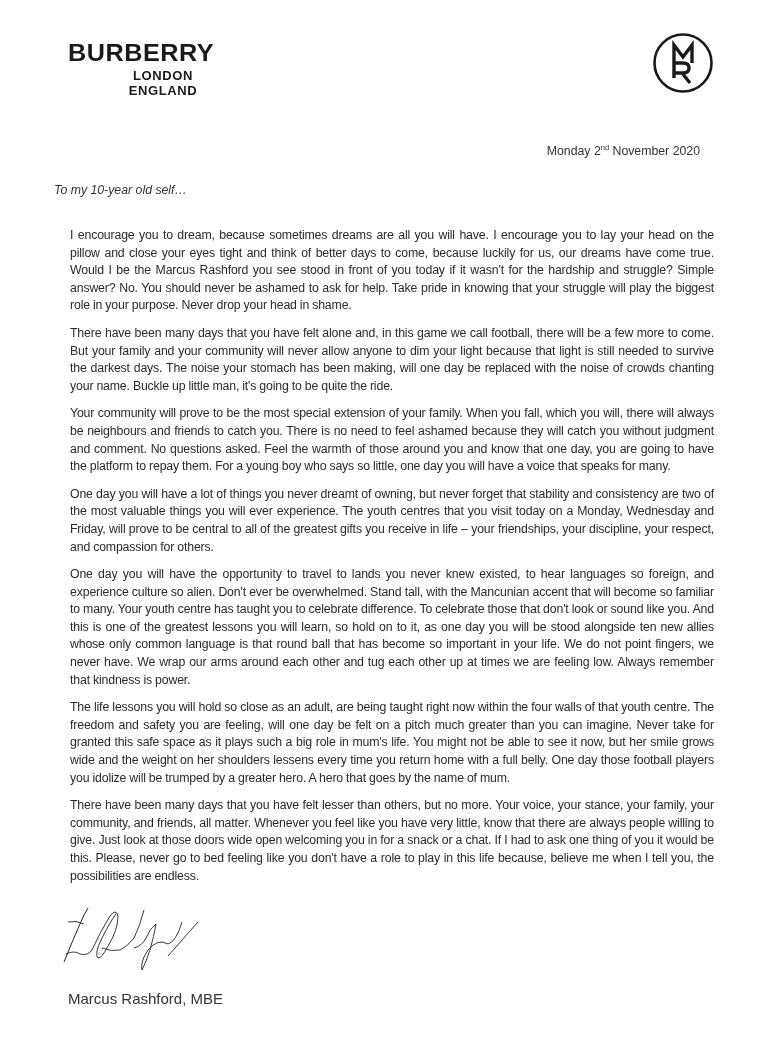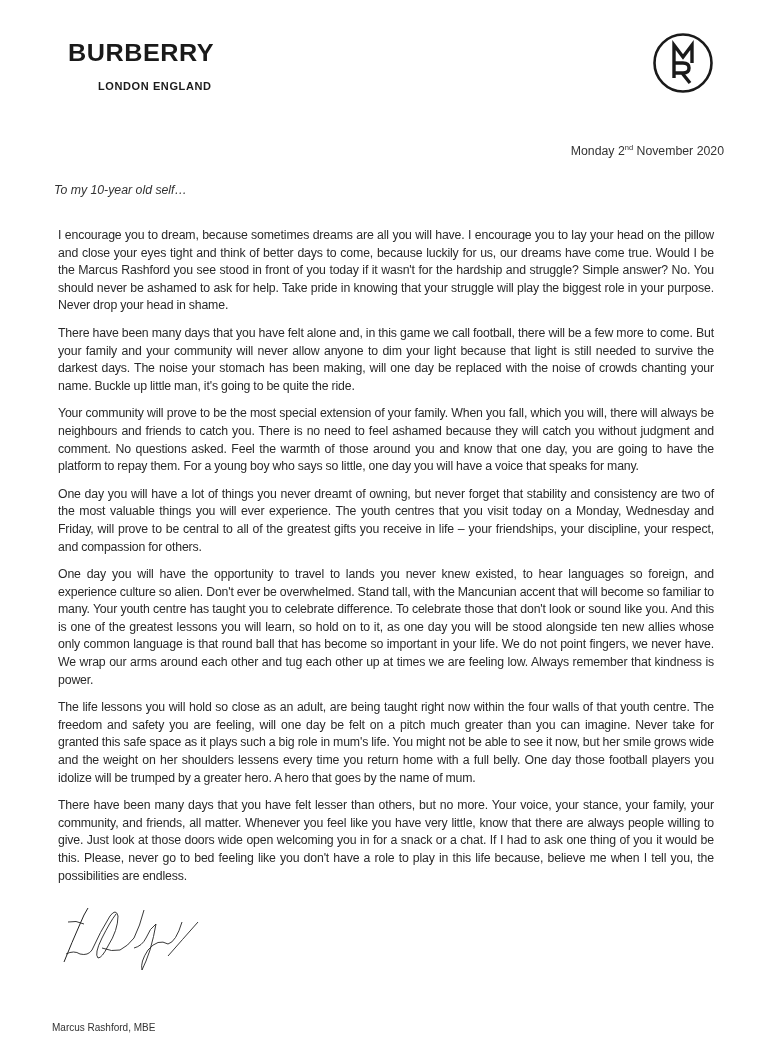--- a/index.html
+++ b/index.html
@@ -29,37 +29,37 @@
       letter-spacing: 0.5px;
       color: #1a1a1a;
       line-height: 26px;
       transform: scaleX(1.05);
       transform-origin: left center;
       text-align: left;
     }
     .brand-sub {
       font-family: "Liberation Sans", sans-serif;
       font-weight: bold;
-      font-size: 11px;
+      font-size: 13px;
       letter-spacing: 0.6px;
       color: #1a1a1a;
-      margin-top: 14px;
-      text-align: left;
+      margin-top: 2px;
+      text-align: center;
       padding-left: 30px;
     }
     .mr-logo {
       position: absolute;
       left: 652px;
       top: 32px;
       width: 62px;
       height: 62px;
     }
     .date {
       position: absolute;
-      right: 44px;
+      right: 68px;
       top: 144px;
       font-size: 12.3px;
       color: #333333;
     }
     .date sup {
       font-size: 7.5px;
       vertical-align: super;
       line-height: 0;
     }
     .salutation {
@@ -70,43 +70,42 @@
       color: #333333;
       font-style: italic;
     }
     .body-text {
       position: absolute;
       left: 54px;
       top: 227px;
       width: 660px;
     }
     .body-text p {
-      margin: 0 0 10px 4px;
+      margin: 0 0 10px 16px;
       font-family: "Liberation Sans", sans-serif;
       font-size: 12.3px;
       line-height: 17.6px;
       text-align: justify;
       color: #2a2a2a;
       letter-spacing: -0.15px;
       word-spacing: -0.2px;
     }
     .signature {
       position: absolute;
       left: 58px;
       top: 902px;
       width: 150px;
       height: 80px;
     }
     .sign-name {
       position: absolute;
-      left: 52px;
+      left: 68px;
       top: 990px;
-      font-size: 10px;
+      font-size: 15px;
       color: #333333;
-      margin-top: 32px;
     }
   </style>
 </head>
 <body>
 
 <div class="letterhead">
   <div class="brand">BURBERRY</div>
   <div class="brand-sub">LONDON ENGLAND</div>
 </div>
 

